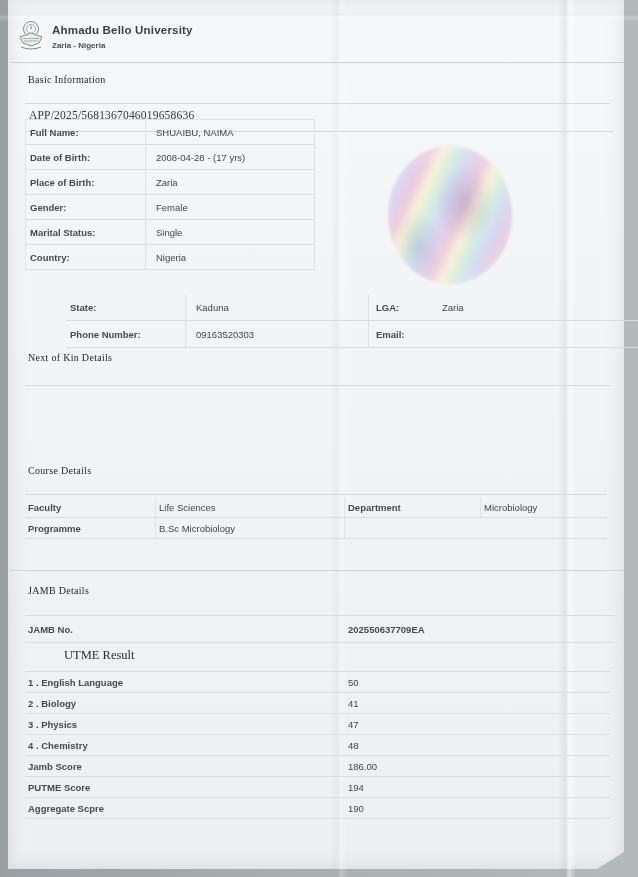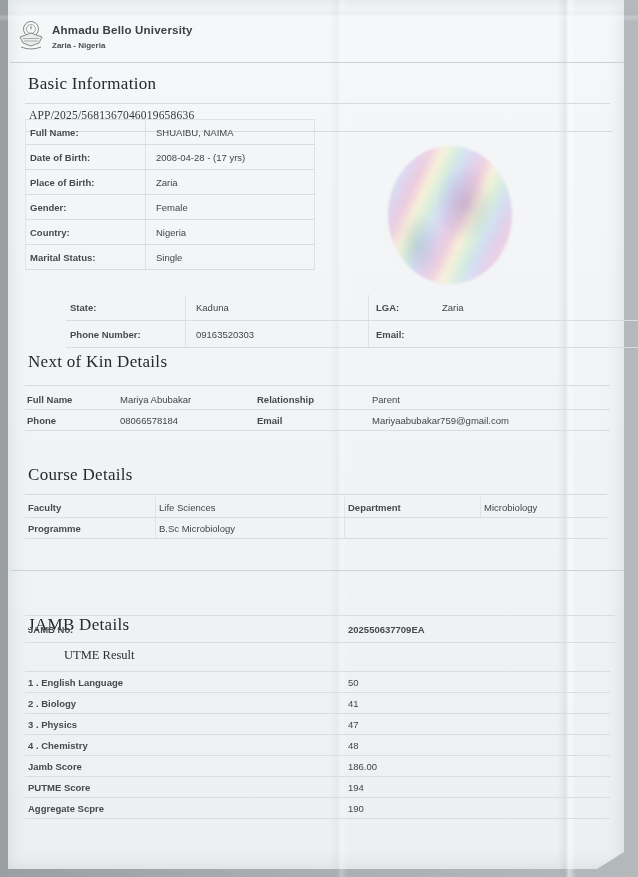--- a/index.html
+++ b/index.html
@@ -32,21 +32,21 @@
   
   .logo { position:absolute; left:17px; top:19px; width:28px; height:32px; opacity:.85; }
   .uni-name { position:absolute; left:52px; top:24px; font-size:11.5px; font-weight:bold; color:#3c4045; letter-spacing:.2px; }
   .uni-loc  { position:absolute; left:52px; top:41px; font-size:8px; font-weight:bold; color:#4a4e53; }
 
   .rule { position:absolute; height:1px; background:#ccd1d4; }
   .rule.soft { background:#d6dadd; }
 
   .sec-title {
     position:absolute; font-family:"Liberation Serif","DejaVu Serif",serif;
-    font-size:17px; color:#26292d; letter-spacing:.3px;
+    font-size:10px; color:#26292d; letter-spacing:.3px;
   }
   .app-no {
     position:absolute; font-family:"Liberation Serif","DejaVu Serif",serif;
     font-size:11.5px; color:#33373b; letter-spacing:.2px;
   }
   .sub-title {
     position:absolute; font-family:"Liberation Serif","DejaVu Serif",serif;
     font-size:12.5px; color:#2b2f33;
   }
 
@@ -143,26 +143,26 @@
       </div>
       <div class="basic-row">
         <div class="cell-l lbl">Place of Birth:</div>
         <div class="cell-v val">Zaria</div>
       </div>
       <div class="basic-row">
         <div class="cell-l lbl">Gender:</div>
         <div class="cell-v val">Female</div>
       </div>
       <div class="basic-row">
+        <div class="cell-l lbl">Marital Status:</div>
+        <div class="cell-v val">Single</div>
+      </div>
+      <div class="basic-row">
         <div class="cell-l lbl">Country:</div>
         <div class="cell-v val">Nigeria</div>
-      </div>
-      <div class="basic-row">
-        <div class="cell-l lbl">Marital Status:</div>
-        <div class="cell-v val">Single</div>
       </div>
     </div>
 
     <div class="photo">
       <div class="holo"></div>
       <div class="smudge"></div>
     </div>
 
     <div class="pair-table" style="top:295px;margin-left:41px;">
       <div class="pair-row" style="height:25px;">
@@ -173,54 +173,40 @@
       </div>
       <div class="pair-row" style="height:26px;">
         <div style="width:115px;padding-left:4px;border-right:1px solid #dde1e4;height:100%;" class="lbl">Phone Number:</div>
         <div style="width:172px;padding-left:10px;border-right:1px solid #dde1e4;height:100%;" class="val">09163520303</div>
         <div style="width:54px;padding-left:7px;height:100%;" class="lbl">Email:</div>
       </div>
     </div>
 
     <div class="sec-title" style="left:28px;top:352px;">Next of Kin Details</div>
     <div class="rule soft" style="top:385px;left:25px;width:585px;"></div>
-    <div class="pair-table" style="top:389px;">
-      <div class="pair-row" style="height:20px;">
-        <div style="width:91px;padding-left:2px;height:100%;" class="lbl">Full Name</div>
-        <div style="width:135px;padding-left:2px;height:100%;" class="val">Mariya Abubakar</div>
-        <div style="width:113px;padding-left:2px;height:100%;" class="lbl">Relationship</div>
-        <div style="flex:1;padding-left:2px;height:100%;" class="val">Parent</div>
-      </div>
-      <div class="pair-row" style="height:20px;">
-        <div style="width:91px;padding-left:2px;height:100%;" class="lbl">Phone</div>
-        <div style="width:135px;padding-left:2px;height:100%;" class="val">08066578184</div>
-        <div style="width:113px;padding-left:2px;height:100%;" class="lbl">Email</div>
-        <div style="flex:1;padding-left:2px;height:100%;" class="val">Mariyaabubakar759@gmail.com</div>
-      </div>
-    </div>
 
     <div class="sec-title" style="left:28px;top:465px;">Course Details</div>
     <div class="rule soft" style="top:494px;left:25px;width:582px;"></div>
     <div class="pair-table" style="top:497px;width:582px;">
       <div class="pair-row" style="height:20px;">
         <div style="width:127px;padding-left:3px;border-right:1px solid #e0e3e6;height:100%;" class="lbl">Faculty</div>
         <div style="width:185px;padding-left:3px;border-right:1px solid #e0e3e6;height:100%;" class="val">Life Sciences</div>
         <div style="width:132px;padding-left:3px;border-right:1px solid #e0e3e6;height:100%;" class="lbl">Department</div>
         <div style="flex:1;padding-left:3px;height:100%;" class="val">Microbiology</div>
       </div>
       <div class="pair-row" style="height:20px;">
         <div style="width:127px;padding-left:3px;border-right:1px solid #e0e3e6;height:100%;" class="lbl">Programme</div>
         <div style="width:185px;padding-left:3px;border-right:1px solid #e0e3e6;height:100%;" class="val">B.Sc Microbiology</div>
         <div style="width:132px;padding-left:3px;height:100%;" class="lbl"></div>
         <div style="flex:1;padding-left:3px;height:100%;" class="val"></div>
       </div>
     </div>
 
     <div class="rule" style="top:570px;left:10px;width:614px;"></div>
-    <div class="sec-title" style="left:28px;top:585px;margin-top:30px;">JAMB Details</div>
+    <div class="sec-title" style="left:28px;top:585px;">JAMB Details</div>
 
     <div class="jamb-row">
       <div class="jl lbl">JAMB No.</div>
       <div class="lbl">202550637709EA</div>
     </div>
 
     <div class="sub-title" style="left:28px;top:648px;margin-left:36px;">UTME Result</div>
 
     <div class="score-table">
       <div class="score-row">

